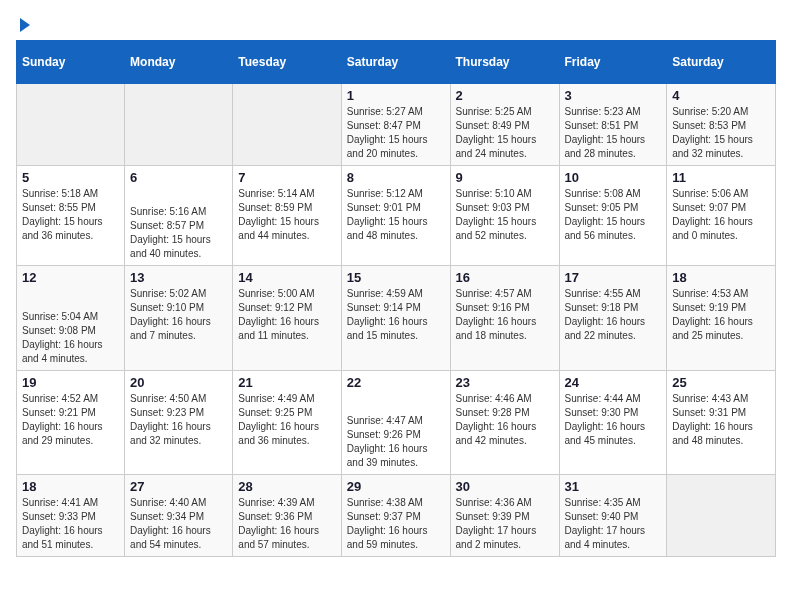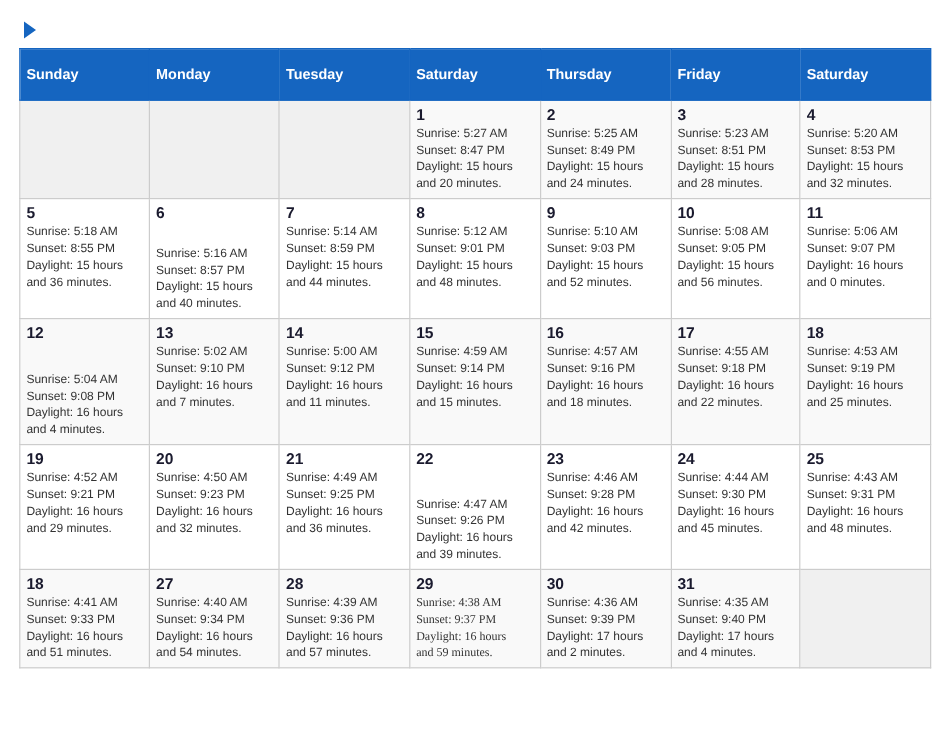--- a/index.html
+++ b/index.html
@@ -330,21 +330,21 @@
         </td>
         <td>
           <span class="day-number">28</span>
           <div class="day-info" style="white-space: pre-line;">Sunrise: 4:39 AM
 Sunset: 9:36 PM
 Daylight: 16 hours
 and 57 minutes.</div>
         </td>
         <td>
           <span class="day-number">29</span>
-          <div class="day-info" style="white-space: pre-line; font-family: Liberation Serif, serif;">Sunrise: 4:38 AM
+          <div class="day-info" style="white-space: pre-line;">Sunrise: 4:38 AM
 Sunset: 9:37 PM
 Daylight: 16 hours
 and 59 minutes.</div>
         </td>
         <td>
           <span class="day-number">30</span>
           <div class="day-info" style="white-space: pre-line;">Sunrise: 4:36 AM
 Sunset: 9:39 PM
 Daylight: 17 hours
 and 2 minutes.</div>

